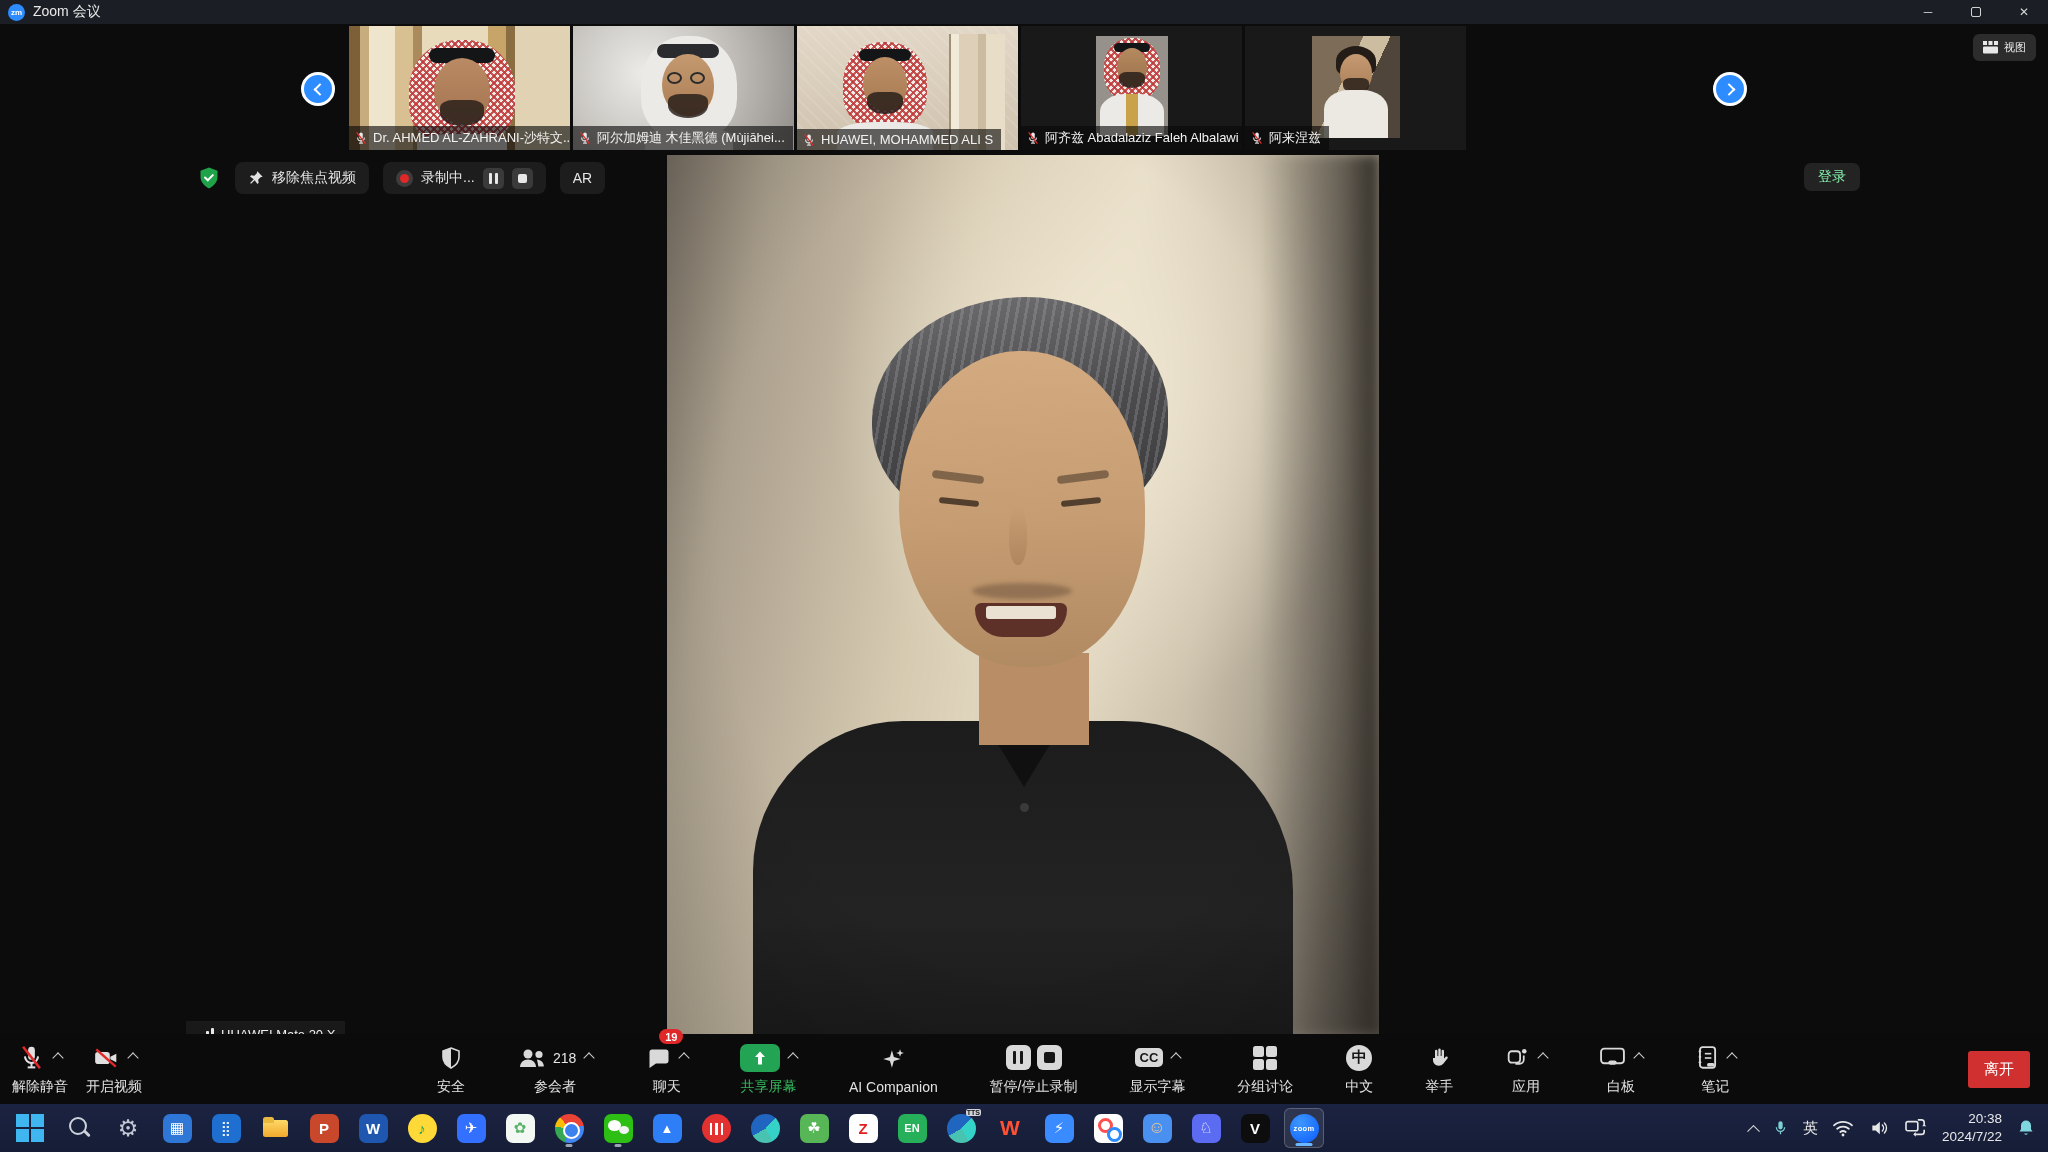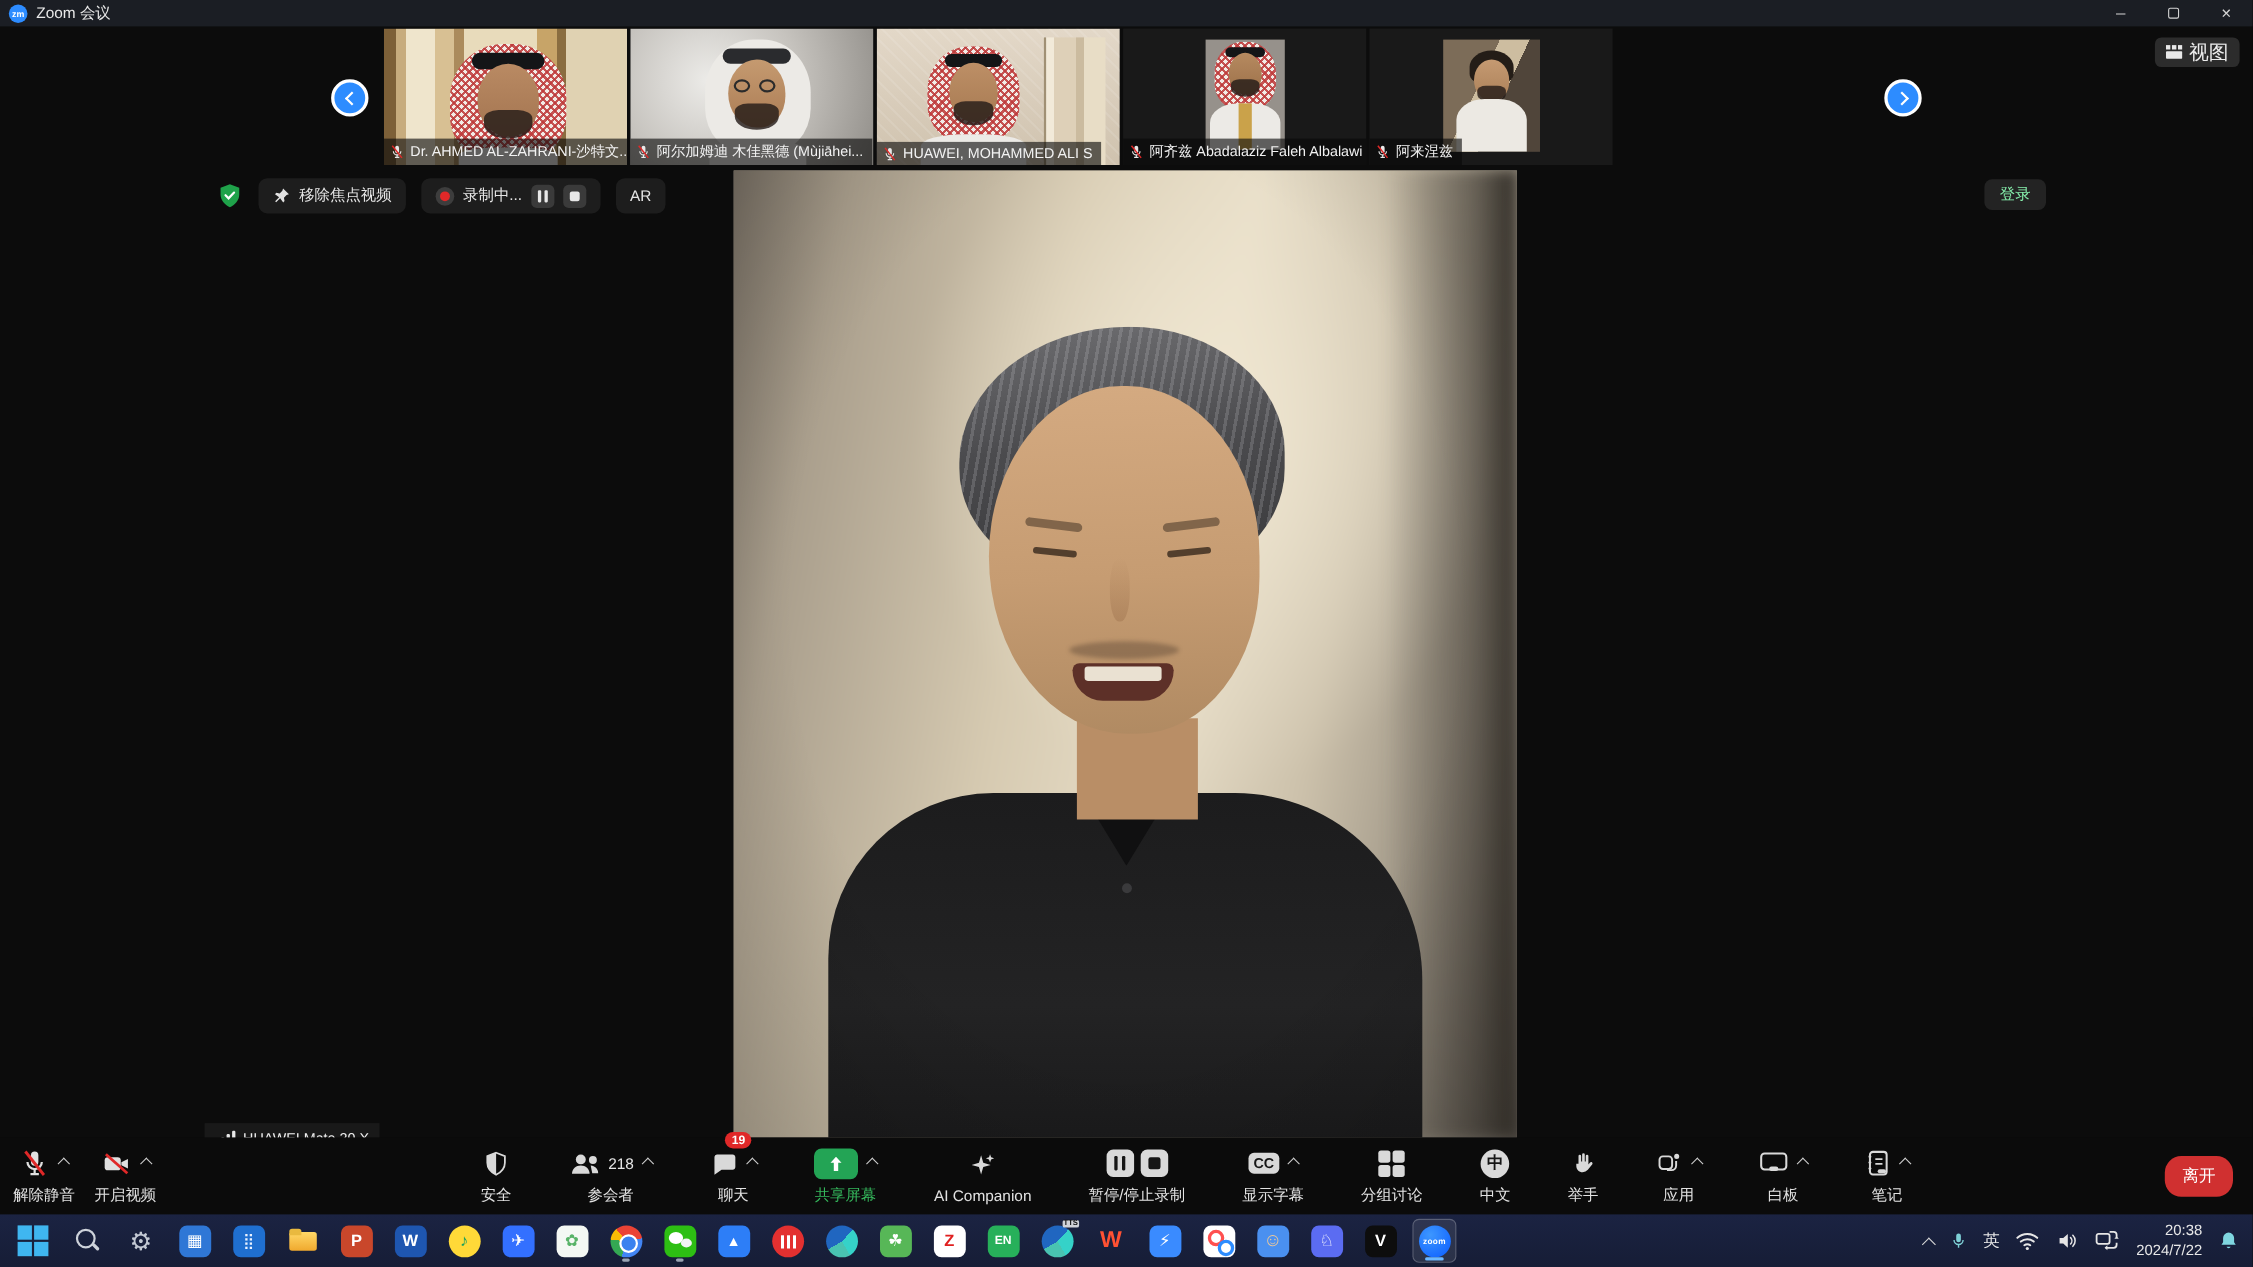--- a/index.html
+++ b/index.html
@@ -58,21 +58,21 @@
   .rec-dot { width:17px; height:17px; border-radius:50%; background:#3d3d3d; position:relative; }
   .rec-dot::after { content:""; position:absolute; inset:4px; border-radius:50%; background:#e02828; }
   .mini-tile { width:21px; height:21px; border-radius:5px; background:#3a3a3a; position:relative; }
   .mini-tile.pause::before, .mini-tile.pause::after { content:""; position:absolute; top:5px; width:3px;
           height:11px; background:#e8e8e8; border-radius:1px; }
   .mini-tile.pause::before { left:6px; } .mini-tile.pause::after { left:12px; }
   .mini-tile.stop::before { content:""; position:absolute; inset:6px; background:#e8e8e8; border-radius:2px; }
   .login-btn { position:absolute; top:139px; right:188px; height:28px; padding:0 14px; background:#232323;
                border-radius:7px; color:#86efac; font-size:14px; display:flex; align-items:center; }
   .view-btn { position:absolute; top:10px; right:12px; height:27px; padding:0 10px; background:#2c2c2c;
-              border-radius:6px; color:#ececec; font-size:18px; display:flex; align-items:center; gap:6px;justify-content:space-between; }
+              border-radius:6px; color:#ececec; font-size:11px; display:flex; align-items:center; gap:6px;justify-content:space-between; }
 
   
   .main-video { position:absolute; left:667px; top:131px; width:712px; height:879px; overflow:hidden; background:#8d857a; }
   .mv-bg { position:absolute; inset:-20px; filter:blur(7px);
       background:
         radial-gradient(ellipse 430px 530px at 60% 28%, #f0e7d2 0%, rgba(240,231,210,0) 62%),
         linear-gradient(100deg, #6e665c 0%, #a99e8c 14%, #d6cab1 38%, #e7ddc7 55%, #ccc1ab 70%, #8e8679 88%, #55504a 100%); }
   .mv-bg2 { position:absolute; right:0; top:0; width:120px; height:100%; filter:blur(6px);
       background:linear-gradient(90deg, rgba(60,55,48,0) 0%, rgba(60,55,48,.55) 70%, #3a352e 100%); }
   .mv { position:absolute; }
@@ -127,21 +127,21 @@
         height:13px; background:#161616; border-radius:1px; }
   .gray-tile.pause::before { left:7px; } .gray-tile.pause::after { left:14px; }
   .gray-tile.stop::before { content:""; position:absolute; inset:7px; background:#161616; border-radius:2px; }
   .cc-tile { background:#d9d9d9; color:#161616; border-radius:5px; font-size:13px; font-weight:700;
              padding:2px 5px; }
   .zh-tile { width:26px; height:26px; border-radius:50%; background:#d9d9d9; color:#161616;
              font-size:15px; font-weight:700; display:flex; align-items:center; justify-content:center; }
   .grid4 { width:24px; height:24px; display:grid; grid-template-columns:11px 11px; grid-template-rows:11px 11px; gap:2px; }
   .grid4 i { background:#d9d9d9; border-radius:2.5px; display:block; }
   .leave-btn { position:absolute; right:18px; top:17px; width:62px; height:37px; background:#d03030;
-               border-radius:15px; color:#fff; font-size:15px; display:flex; align-items:center; justify-content:center; }
+               border-radius:3px; color:#fff; font-size:15px; display:flex; align-items:center; justify-content:center; }
 
   
   .taskbar { position:absolute; top:1104px; left:0; width:2048px; height:48px;
              background:linear-gradient(180deg,#1b2342 0%,#161d36 100%); display:flex; align-items:center; }
   .tb-apps { display:flex; align-items:center; gap:9px; padding-left:10px; }
   .tb-app { position:relative; width:40px; height:40px; border-radius:6px; display:flex;
             align-items:center; justify-content:center; }
   .tb-app.active { background:rgba(255,255,255,.09); border:1px solid rgba(255,255,255,.22); }
   .tb-ic { width:29px; height:29px; border-radius:7px; display:flex; align-items:center;
            justify-content:center; font-size:15px; overflow:hidden; }

